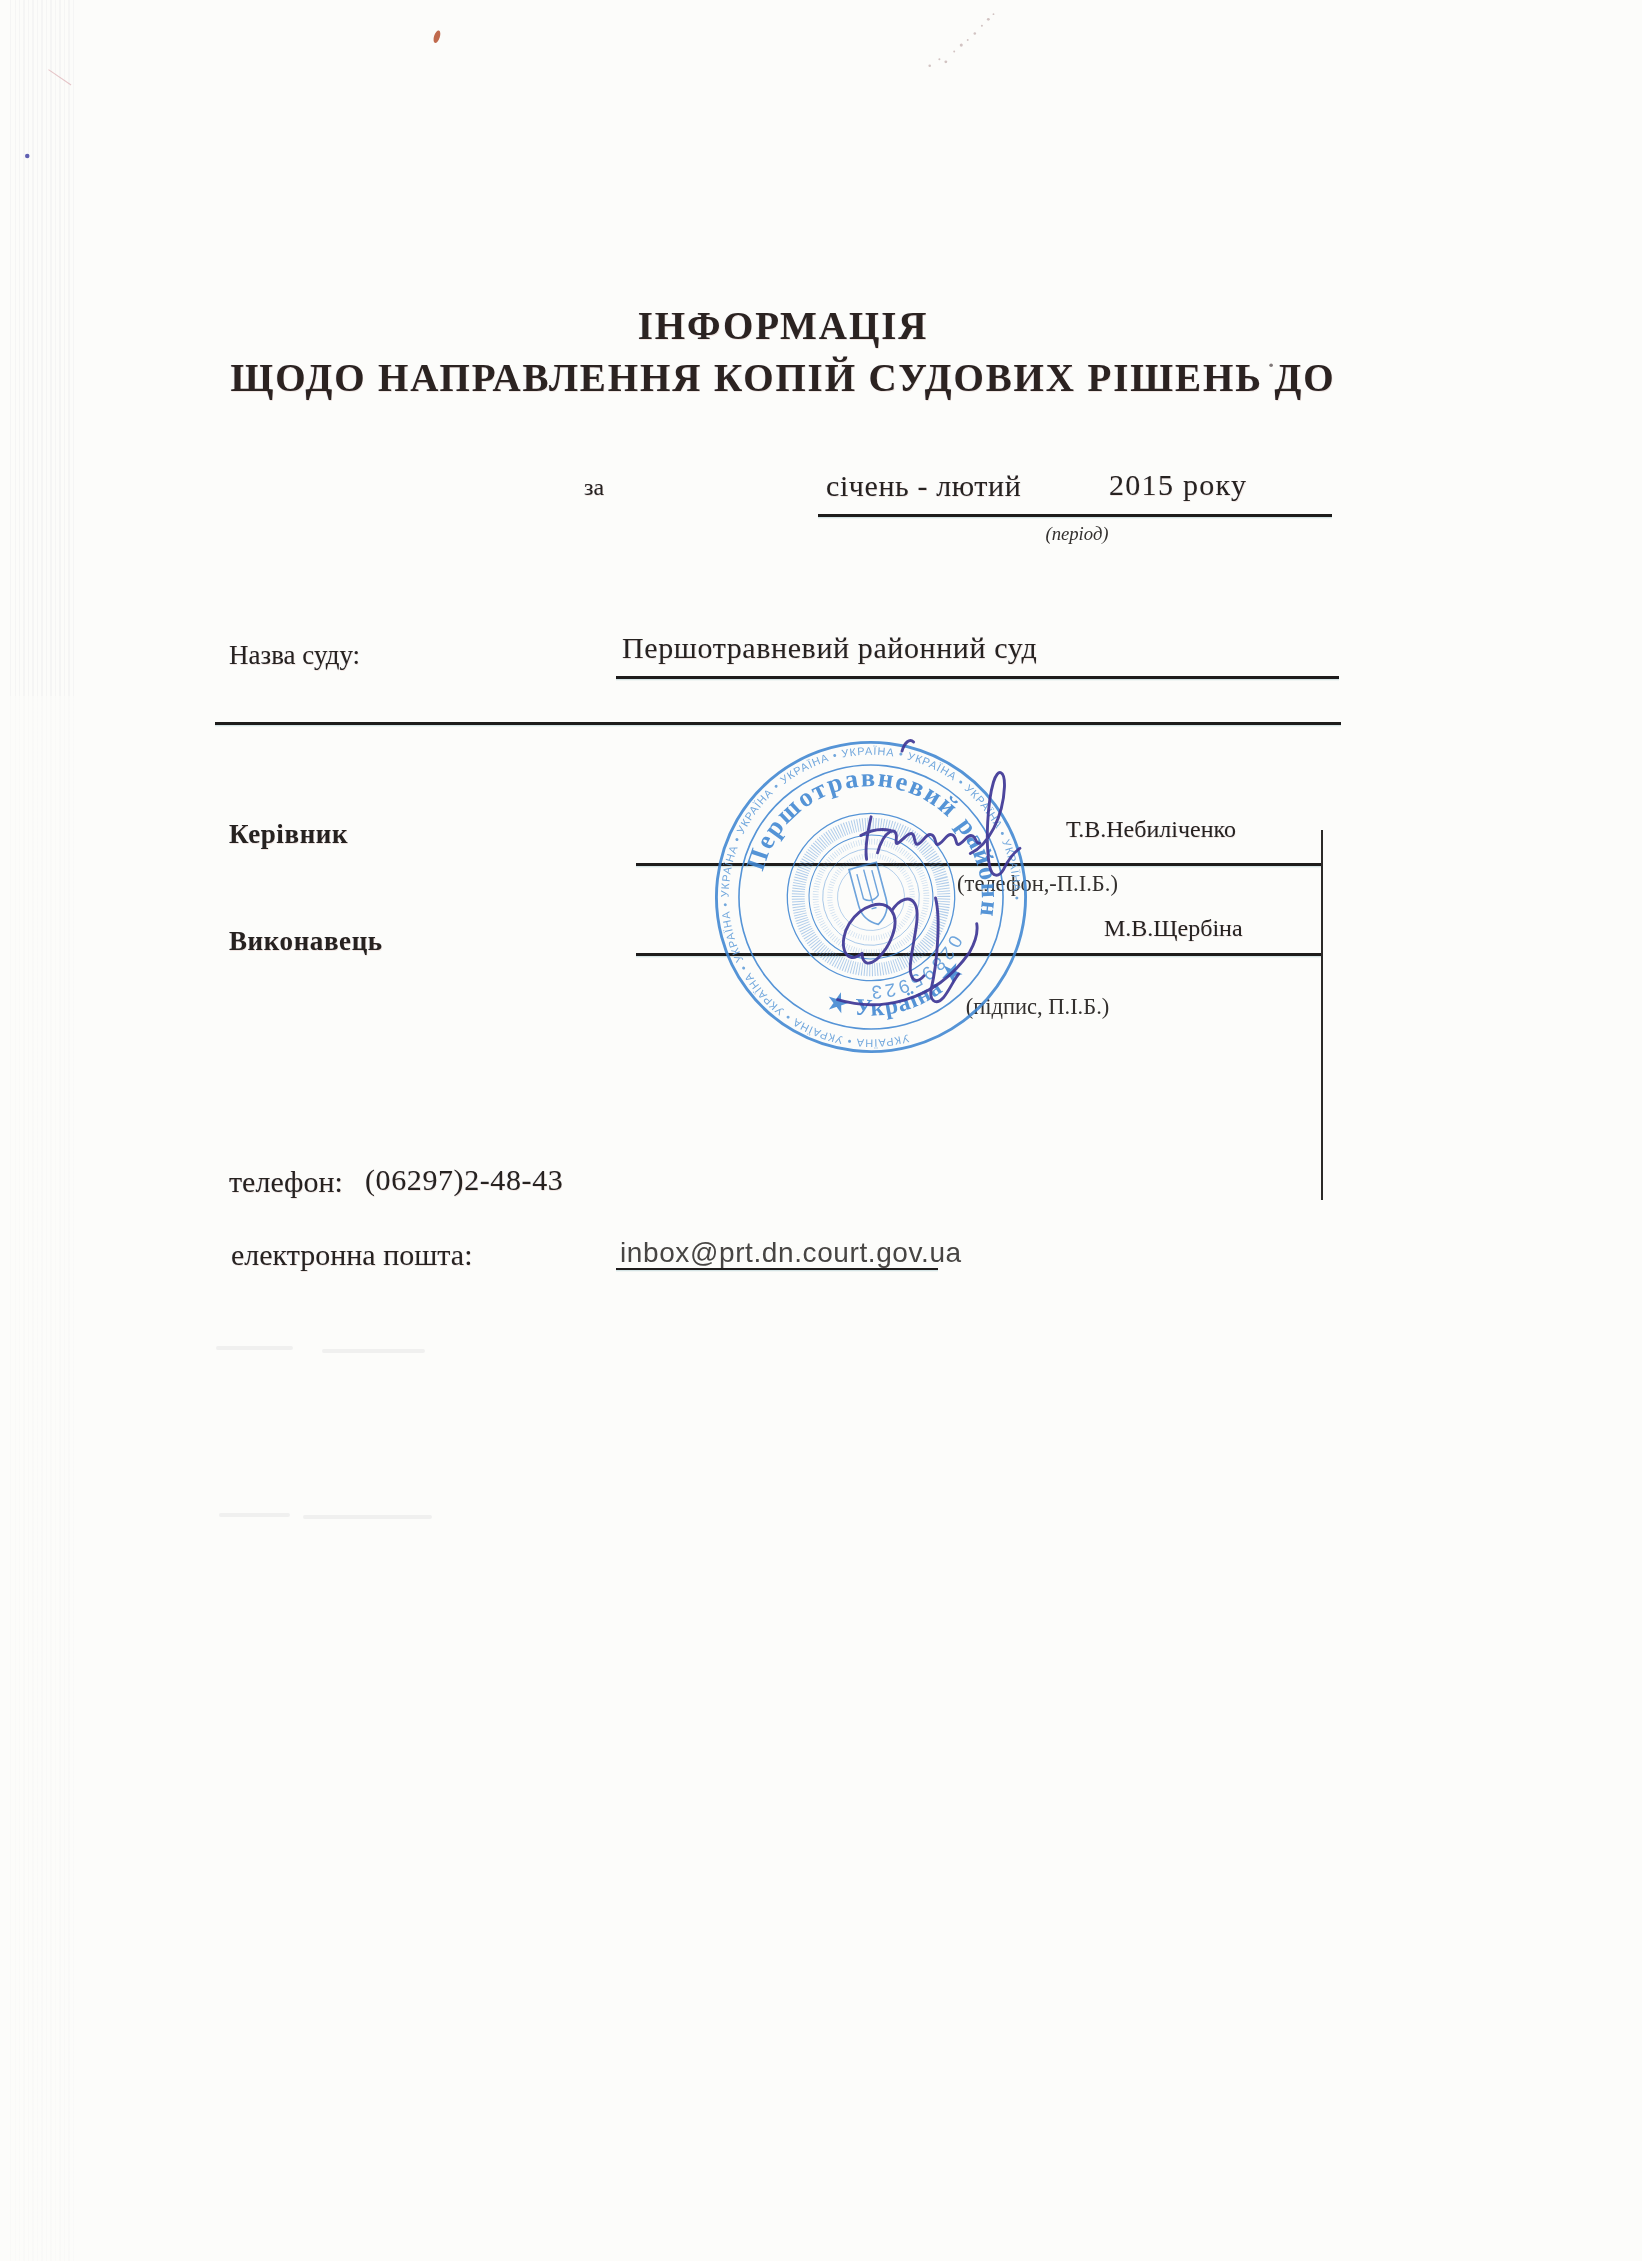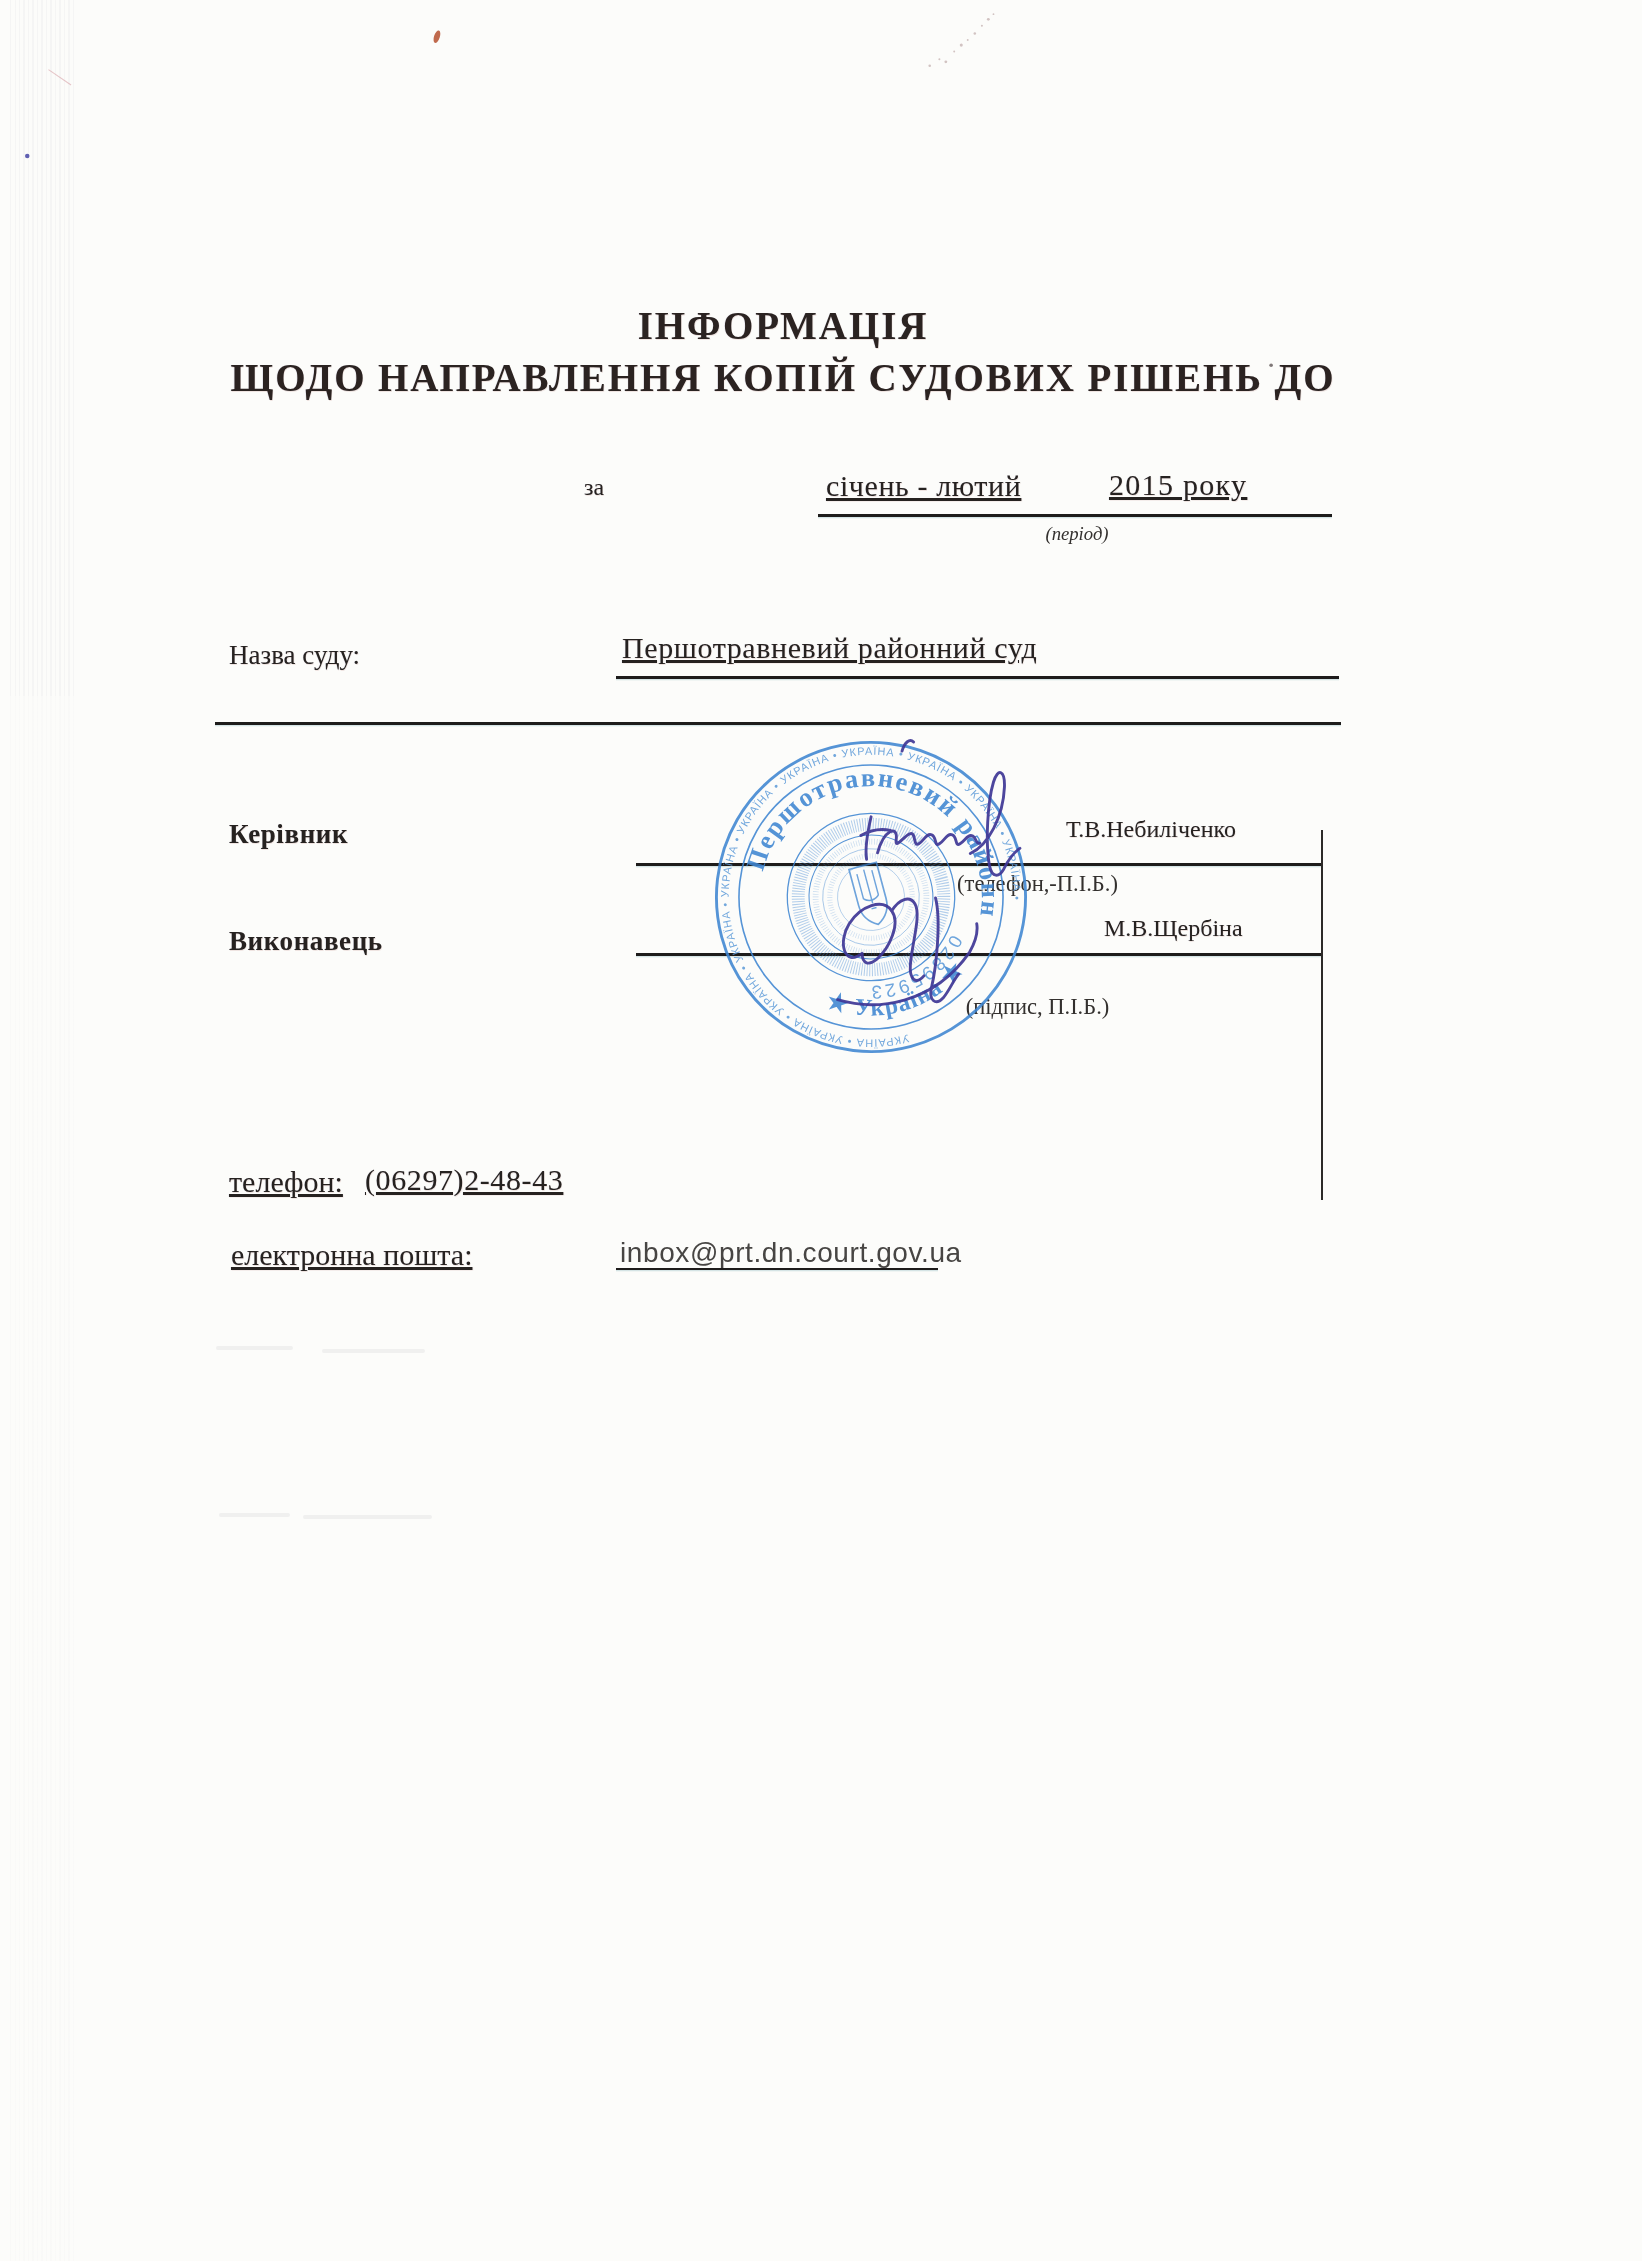--- a/index.html
+++ b/index.html
@@ -11,21 +11,21 @@
   .abs{position:absolute;}
   .ink{text-shadow:0.6px 0.6px 0 rgba(150,60,50,.12), -0.6px 0 0 rgba(60,60,150,.10);}
   .rule{background:#1e1c1b;height:2.6px;box-shadow:0 1.3px 0 rgba(110,165,175,.28);}
   .vrule{background:#2c2a28;width:1.9px;}
   .title-block{
     left:213px;top:289px;width:1140px;text-align:center;
     font-weight:700;font-size:39px;line-height:52px;letter-spacing:1.9px;color:#2b2321;margin-top:11px;
   }
   .serif-42{font-size:27px;}
   .serif-44{font-size:24px;}
-  .serif-46{font-size:30px;text-decoration:underline;}
+  .serif-46{font-size:30px;}
   .bold{font-weight:700;}
   .caption{font-size:22.5px;color:#33302e;text-align:center;}
   .italic{font-style:italic;}
   .sans{font-family:"Liberation Sans", sans-serif;}
   .email-value{font-size:28px;color:#474543;letter-spacing:0.6px;}
   .edge-band{
     left:10.3px;top:0;width:66px;height:696px;opacity:.75;
     background:repeating-linear-gradient(90deg,
       rgba(186,186,198,.14) 0 1.3px, rgba(255,255,255,0) 1.3px 4.5px);
   }

